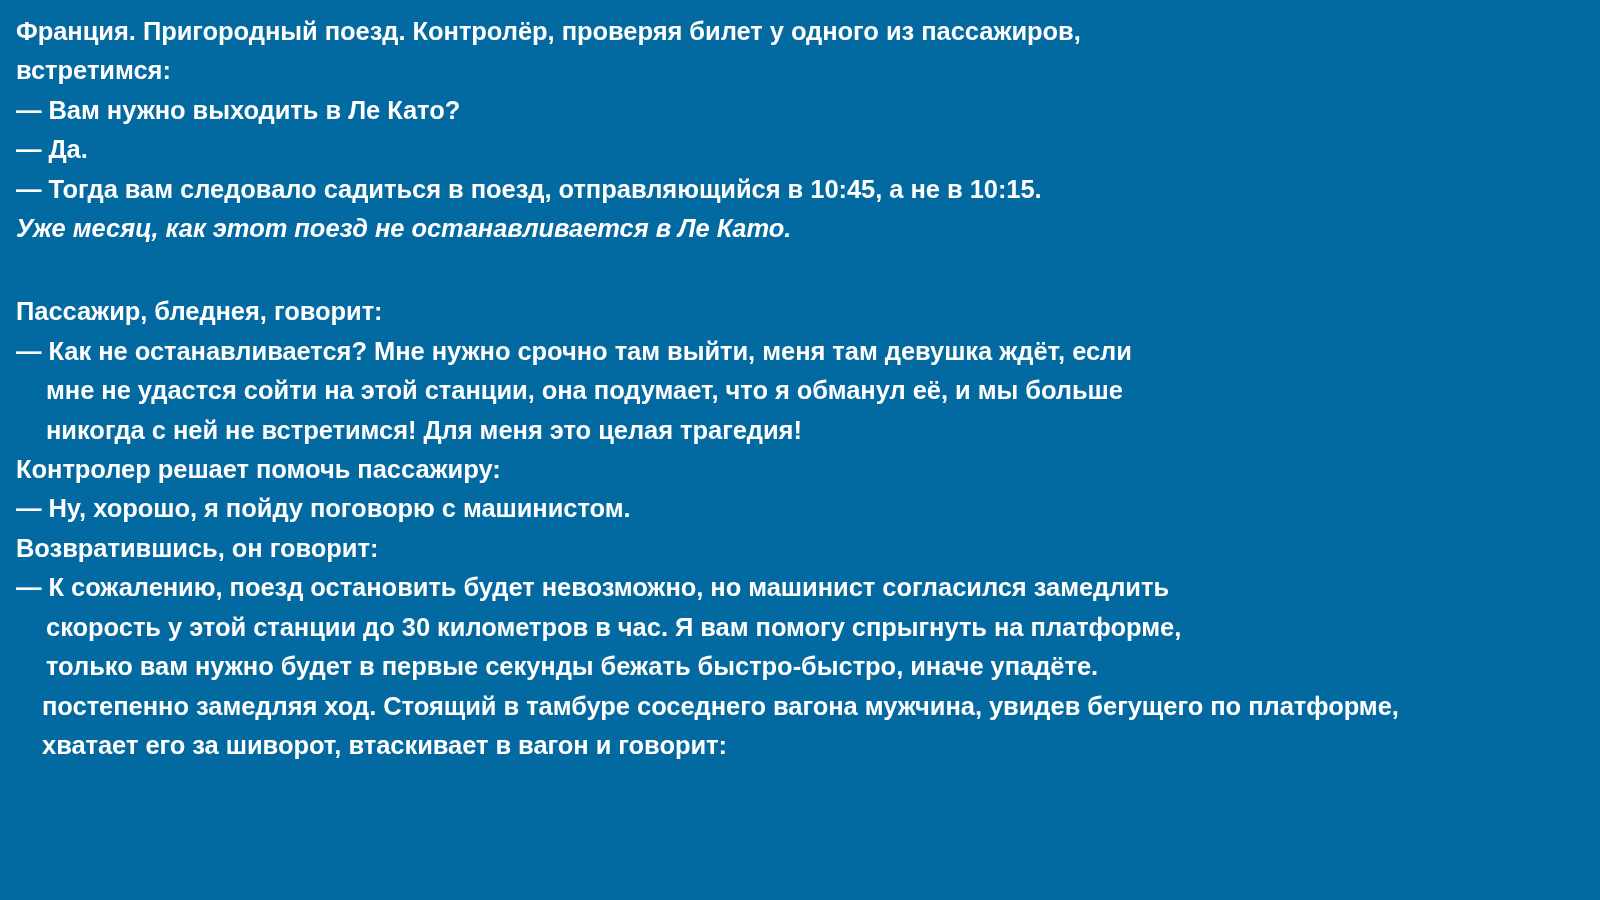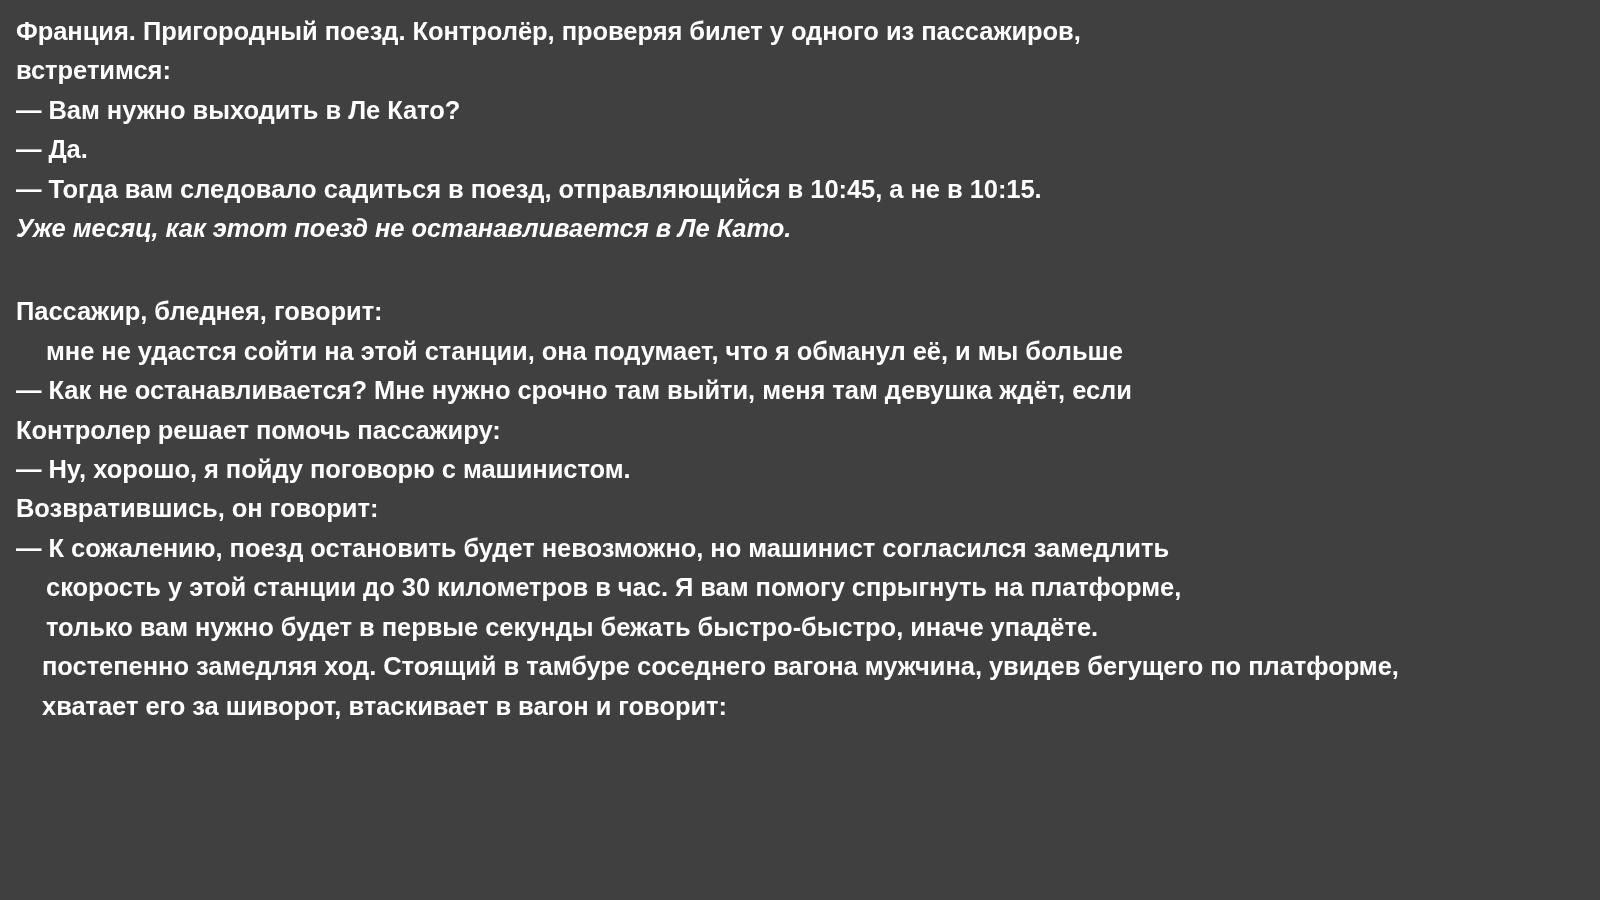--- a/index.html
+++ b/index.html
@@ -46,32 +46,33 @@
   
   .line.indent-2 { padding-left: 26px; }
   
   .line.indent-3 { padding-left: 32px; }
 
   .line.flush { padding-left: 0; }
 </style>
 </head>
 <body style="background: rgb(163, 175, 255);">
 
-<div id="joke-page" style="background: #404040;">
+<div id="joke-page" style="background: #0369a1;">
   <div class="text-block" id="joke-text-block">
 
   <div class="line flush" style="color: rgb(255, 255, 255);">Франция. Пригородный поезд. Контролёр, проверяя билет у одного из пассажиров,</div>
       <div class="line flush" style="color: rgb(255, 255, 255);">встретимся:</div>
       <div class="line flush" style="color: rgb(255, 255, 255);">— Вам нужно выходить в Ле Като?</div>
       <div class="line flush" style="color: rgb(255, 255, 255);">— Да.</div>
       <div class="line flush" style="color: rgb(255, 255, 255);">— Тогда вам следовало садиться в поезд, отправляющийся в 10:45, а не в 10:15.</div>
       <div class="line flush" style="color: rgb(255, 255, 255); font-style: italic;">Уже месяц, как этот поезд не останавливается в Ле Като.</div>
       <div class="line flush" style="color: rgb(255, 255, 255); margin-top: 44px;">Пассажир, бледнея, говорит:</div>
+      <div class="line flush" style="color: rgb(255, 255, 255);">— Как не останавливается? Мне нужно срочно там выйти, меня там девушка ждёт, если</div>
       <div class="line indent-1" style="color: rgb(255, 255, 255);">мне не удастся сойти на этой станции, она подумает, что я обманул её, и мы больше</div>
-      <div class="line flush" style="color: rgb(255, 255, 255);">— Как не останавливается? Мне нужно срочно там выйти, меня там девушка ждёт, если</div>
+      <div class="line indent-1" style="color: rgb(255, 255, 255);">никогда с ней не встретимся! Для меня это целая трагедия!</div>
       <div class="line flush" style="color: rgb(255, 255, 255);">Контролер решает помочь пассажиру:</div>
       <div class="line flush" style="color: rgb(255, 255, 255);">— Ну, хорошо, я пойду поговорю с машинистом.</div>
       <div class="line flush" style="color: rgb(255, 255, 255);">Возвратившись, он говорит:</div>
       <div class="line flush" style="color: rgb(255, 255, 255);">— К сожалению, поезд остановить будет невозможно, но машинист согласился замедлить</div>
       <div class="line indent-1" style="color: rgb(255, 255, 255);">скорость у этой станции до 30 километров в час. Я вам помогу спрыгнуть на платформе,</div>
       <div class="line indent-1" style="color: rgb(255, 255, 255);">только вам нужно будет в первые секунды бежать быстро-быстро, иначе упадёте.</div>
       <div class="line indent-2" style="color: rgb(255, 255, 255);">постепенно замедляя ход. Стоящий в тамбуре соседнего вагона мужчина, увидев бегущего по платформе,</div>
       <div class="line indent-2" style="color: rgb(255, 255, 255);">хватает его за шиворот, втаскивает в вагон и говорит:</div>
     </div>
 </div>

